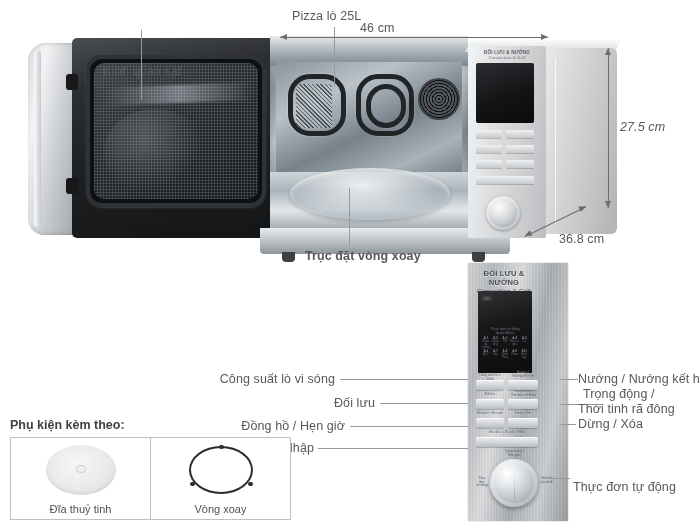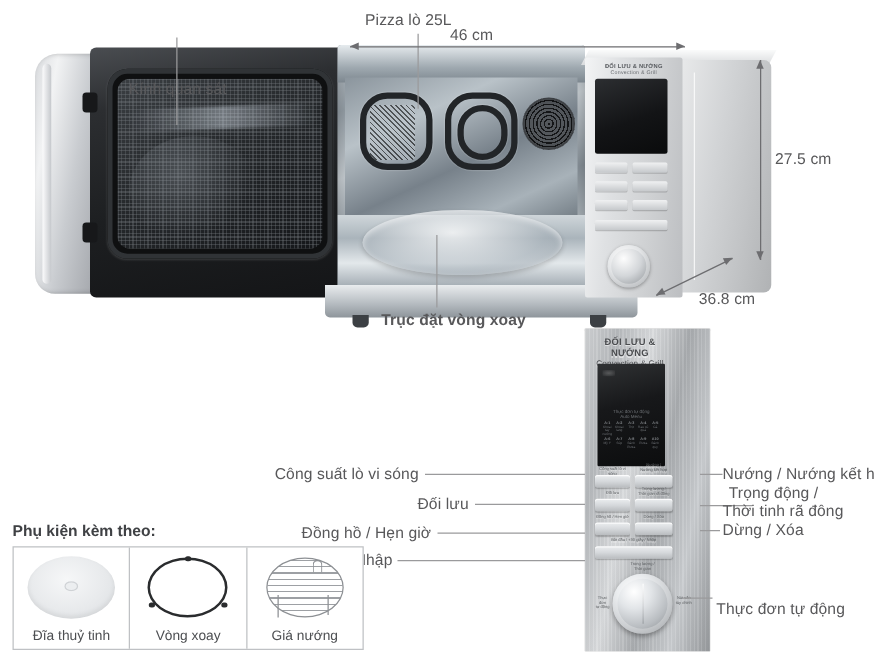--- a/index.html
+++ b/index.html
@@ -361,21 +361,21 @@
   <div class="lbl" style="left:103px; top:28px;margin-top:36px;">Kính quan sát</div>
   <div class="line-v" style="left:141px; top:30px; height:70px;"></div>
 
   <div class="lbl" style="left:292px; top:9px;">Pizza lò 25L</div>
   <div class="line-v" style="left:334px; top:27px; height:60px;"></div>
 
   <div class="dim-h" style="left:280px; top:37px; width:268px;"></div>
   <div class="lbl" style="left:360px; top:21px;">46 cm</div>
 
   <div class="dim-v" style="left:608px; top:48px; height:160px;"></div>
-  <div class="lbl" style="left:620px; top:120px;">27.5 cm</div>
+  <div class="lbl" style="left:620px; top:120px;font-style:italic;">27.5 cm</div>
 
   <div class="dim-d" style="left:525px; top:236px; width:68px; transform: rotate(-26deg);"></div>
   <div class="lbl" style="left:559px; top:232px;">36.8 cm</div>
 
   <div class="line-v" style="left:349px; top:188px; height:58px;"></div>
   <div class="lbl" style="left:305px; top:249px;font-weight:bold;">Trục đặt vòng xoay</div>
 
   <div id="closeup">
     <div class="cu-brand">
       <div>ĐỐI LƯU &amp; NƯỚNG</div>
@@ -472,26 +472,17 @@
         <div class="acc-art">
           <div class="ring-art">
             <div class="ring-roller" style="left:28px;top:-3px"></div>
             <div class="ring-roller" style="left:-1px;top:34px"></div>
             <div class="ring-roller" style="left:57px;top:34px"></div>
           </div>
         </div>
         <div class="acc-cap">Vòng xoay</div>
       </div>
 
-      <div class="acc-box">
-        <div class="acc-art">
-          <div class="rack-art"></div>
-          <div class="rack-handle" style="left:50%;top:6px;margin-left:6px"></div>
-          <div class="rack-leg" style="left:26%;top:34px;height:18px"></div>
-          <div class="rack-leg" style="left:70%;top:34px;height:16px"></div>
-        </div>
-        <div class="acc-cap">Giá nướng</div>
-      </div>
 
     </div>
   </div>
 
 </div>
 
 </body></html>

